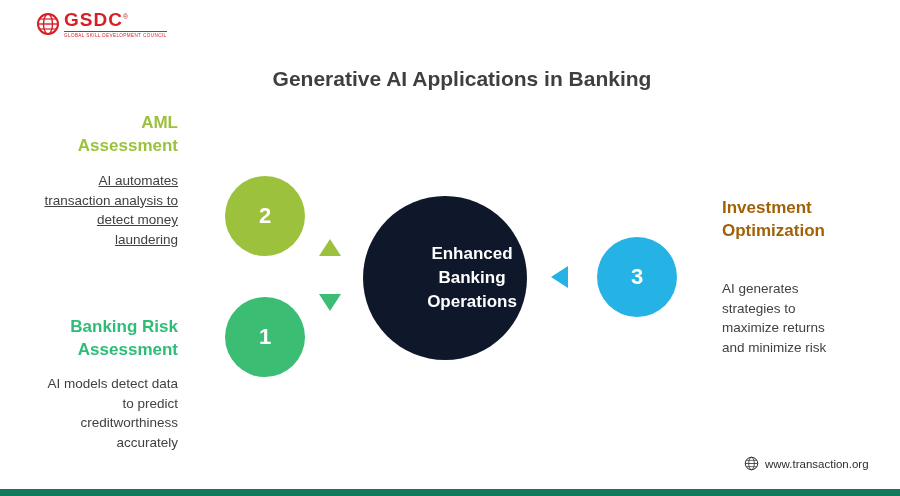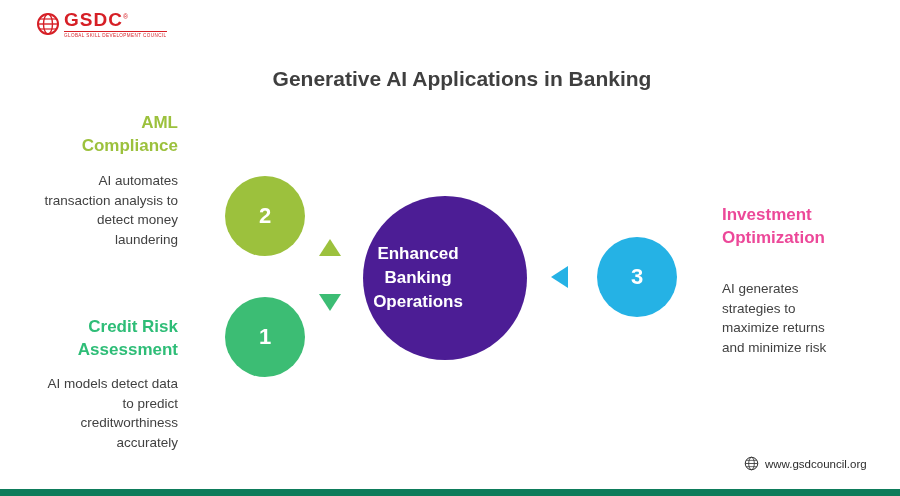--- a/index.html
+++ b/index.html
@@ -50,24 +50,24 @@
     font-weight: bold;
     color: #3f3f3f;
   }
 
   
   .center-circle {
     position: absolute;
     left: 363px; top: 196px;
     width: 164px; height: 164px;
     border-radius: 50%;
-    background: #4c1d95;
+    background: #0f172a;
     display: flex;
     align-items: center;
-    justify-content: flex-start;
+    justify-content: flex-end;
   }
   .center-circle .center-label {
     width: 110px;
     text-align: center;
     color: #ffffff;
     font-size: 17px;
     font-weight: bold;
     line-height: 1.4;
   }
 
@@ -117,24 +117,24 @@
     font-size: 17px;
     font-weight: bold;
     line-height: 1.35;
   }
   .item-desc {
     font-size: 13.5px;
     color: #414141;
     line-height: 1.45;
   }
   .aml-title    { top: 112px; width: 110px; color: #9cc13d; }
-  .aml-desc     { top: 171px; width: 138px; }
+  .aml-desc     { top: 171px; width: 138px; text-decoration: underline; }
   .credit-title { top: 316px; width: 110px; color: #2ebd77; }
   .credit-desc  { top: 374px; width: 138px; }
-  .invest-title { top: 204px; width: 125px; color: #ec4899; }
+  .invest-title { top: 197px; width: 125px; color: #a16207; }
   .invest-desc  { top: 268px; width: 122px; margin-top: 11px; }
 
   
   .footer {
     position: absolute;
     left: 744px; top: 456px;
     display: flex;
     align-items: center;
     gap: 6px;
   }
@@ -185,37 +185,37 @@
       <span>1</span>
     </div>
     <div class="num-circle circle-3">
       <span>3</span>
     </div>
 
     <div class="tri tri-up"></div>
     <div class="tri tri-down"></div>
     <div class="tri tri-left"></div>
 
-    <div class="block block-right item-title aml-title">AML Compliance</div>
+    <div class="block block-right item-title aml-title">AML Assessment</div>
     <div class="block block-right item-desc aml-desc">AI automates transaction analysis to detect money laundering</div>
 
-    <div class="block block-right item-title credit-title">Credit Risk Assessment</div>
+    <div class="block block-right item-title credit-title">Banking Risk Assessment</div>
     <div class="block block-right item-desc credit-desc">AI models detect data to predict creditworthiness accurately</div>
 
     <div class="block block-left item-title invest-title">Investment Optimization</div>
     <div class="block block-left item-desc invest-desc">AI generates strategies to maximize returns and minimize risk</div>
 
   </div>
 
   <div class="footer">
     <svg viewBox="0 0 24 24" width="15" height="15">
       <circle cx="12" cy="12" r="10" fill="none" stroke="#2d2d2d" stroke-width="1.6"></circle>
       <ellipse cx="12" cy="12" rx="4.5" ry="10" fill="none" stroke="#2d2d2d" stroke-width="1.3"></ellipse>
       <line x1="2" y1="12" x2="22" y2="12" stroke="#2d2d2d" stroke-width="1.3"></line>
       <line x1="3.6" y1="7" x2="20.4" y2="7" stroke="#2d2d2d" stroke-width="1.1"></line>
       <line x1="3.6" y1="17" x2="20.4" y2="17" stroke="#2d2d2d" stroke-width="1.1"></line>
     </svg>
-    <span class="footer-url">www.gsdcouncil.org</span>
+    <span class="footer-url">www.transaction.org</span>
   </div>
 
   <div class="bottom-bar"></div>
 
 </div>
 
 </body></html>

